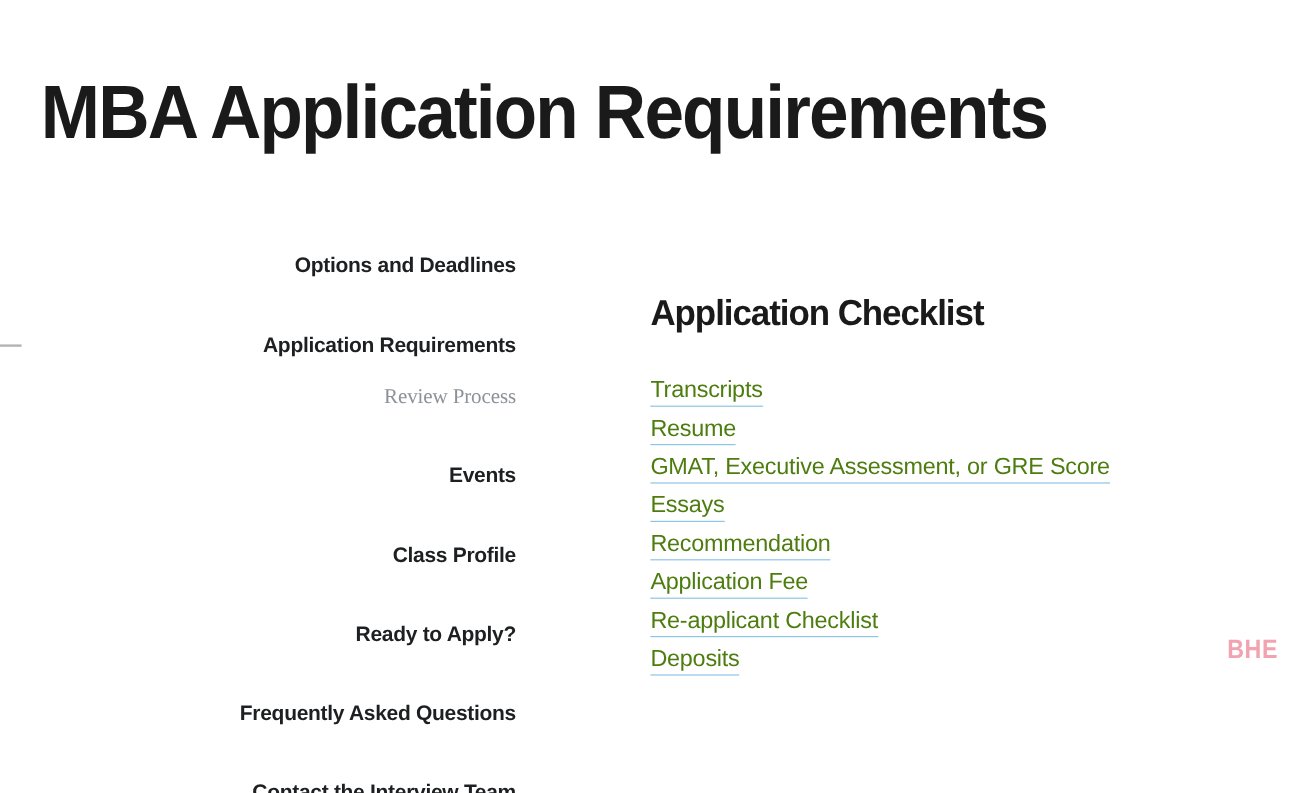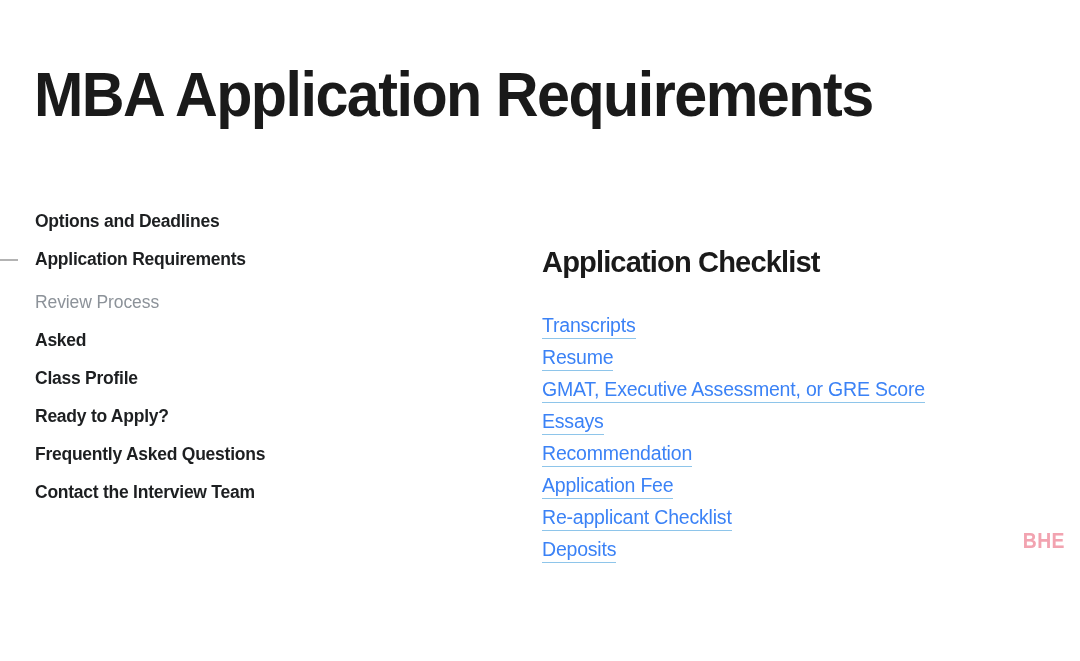--- a/index.html
+++ b/index.html
@@ -47,26 +47,28 @@
   }
   .nav-item {
     position: relative;
     padding-left: 35px;
     color: #1d1f21;
     font-size: 17.5px;
     font-weight: 700;
     letter-spacing: -0.25px;
     line-height: 22px;
     white-space: nowrap;
+    text-align: right;
   }
   .nav-item.gap-main {
-    margin-top: 16px;
+    margin-top: 44px;
   }
   .nav-item.gap-sub {
     margin-top: 21px;
+    font-family: Liberation Serif, serif;
   }
   .nav-item.sub {
     font-weight: 400;
     color: #8c9299;
     letter-spacing: -0.1px;
   }
   .nav-item .active-marker {
     position: absolute;
     left: 0;
     top: 11px;
@@ -99,21 +101,21 @@
     list-style: none;
     margin-top: 29px;
   }
   .checklist li {
     line-height: 31px;
     white-space: nowrap;
   }
   .checklist a {
     font-size: 19.5px;
     letter-spacing: -0.2px;
-    color: #3b82f6;
+    color: #4d7c0f;
     text-decoration: none;
     border-bottom: 1.5px solid #8ec5ea;
     padding-bottom: 2px;
     cursor: pointer;
   }
 
   
   .brand-mark {
     position: absolute;
     right: 15px;
@@ -132,21 +134,21 @@
 <body>
 
 <div class="page">
 
   <h1 class="page-title">MBA Application Requirements</h1>
 
   <nav class="sidebar" id="sidebar-nav">
       <div class="nav-item"><span>Options and Deadlines</span></div>
       <div class="nav-item gap-main"><span class="active-marker"></span><span>Application Requirements</span></div>
       <div class="nav-item sub gap-sub"><span>Review Process</span></div>
-      <div class="nav-item gap-main"><span>Asked</span></div>
+      <div class="nav-item gap-main"><span>Events</span></div>
       <div class="nav-item gap-main"><span>Class Profile</span></div>
       <div class="nav-item gap-main"><span>Ready to Apply?</span></div>
       <div class="nav-item gap-main"><span>Frequently Asked Questions</span></div>
       <div class="nav-item gap-main"><span>Contact the Interview Team</span></div>
     </nav>
 
   <div class="main">
     <h2 class="section-heading">Application Checklist</h2>
     <ul class="checklist" id="checklist">
         <li><a href="#">Transcripts</a></li>

